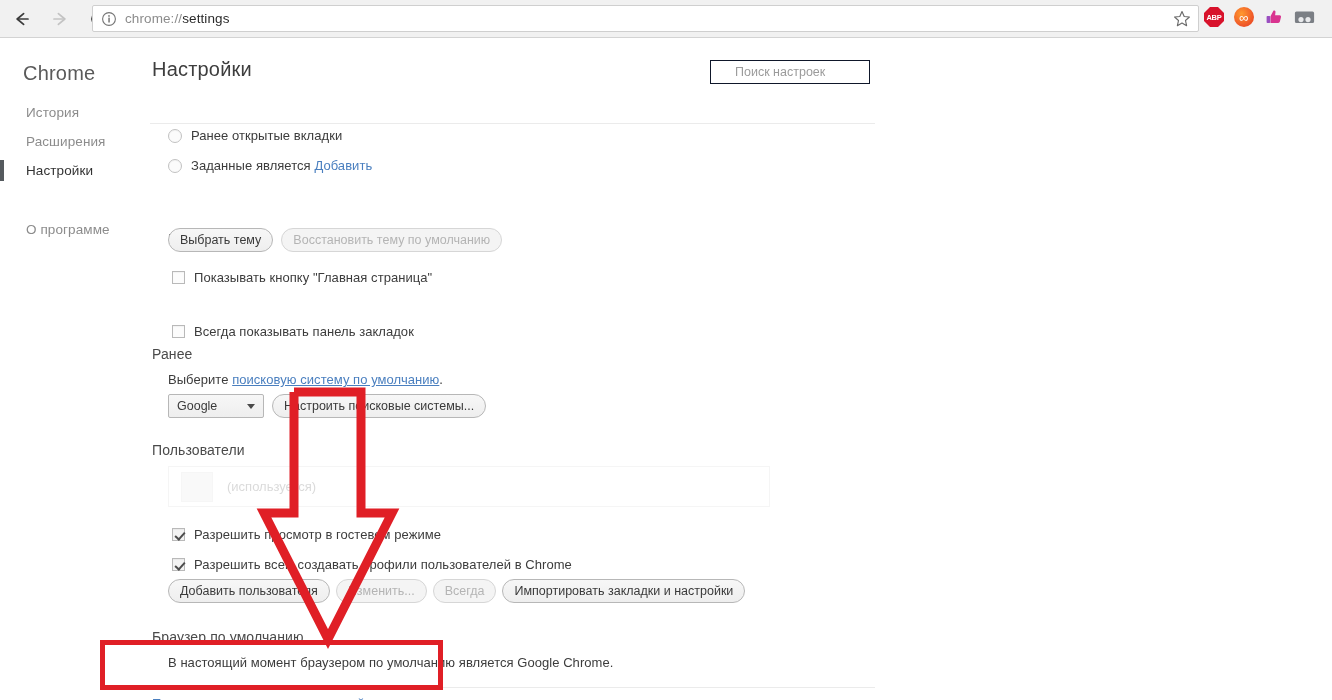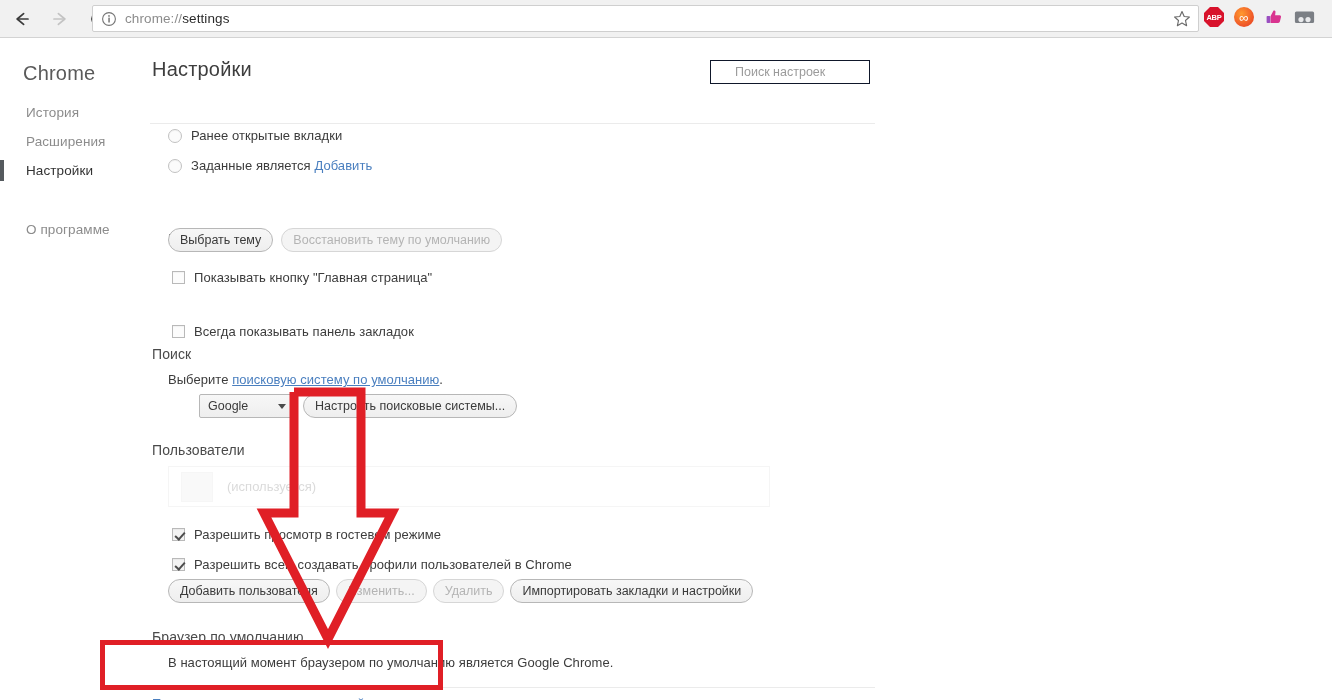--- a/index.html
+++ b/index.html
@@ -301,23 +301,23 @@
       </div>
       <div class="row" style="position:absolute; left:22px; top:146px;">
         <span class="checkbox"></span>
         <span class="item-label">Показывать кнопку "Главная страница"</span>
       </div>
       <div class="row" style="position:absolute; left:22px; top:176px;margin-top:24px;">
         <span class="checkbox"></span>
         <span class="item-label">Всегда показывать панель закладок</span>
       </div>
 
-      <div class="section-head" style="position:absolute; left:2px; top:222px;">Поиск</div>
+      <div class="section-head" style="position:absolute; left:2px; top:222px;">Ранее</div>
       <div class="item-label" style="position:absolute; left:18px; top:248px; margin-left:0;"><span>Выберите </span><a class="blue-link underlined">поисковую систему по умолчанию</a><span>.</span></div>
-      <div class="row" style="position:absolute; left:18px; top:270px; gap:8px;margin-left:31px;">
+      <div class="row" style="position:absolute; left:18px; top:270px; gap:8px;">
         <div class="select">
           <span>Google</span>
           <span class="caret"></span>
         </div>
         <div class="btn">Настроить поисковые системы...</div>
       </div>
 
       <div class="section-head" style="position:absolute; left:2px; top:318px;">Пользователи</div>
       <div class="user-box" style="position:absolute; left:18px; top:342px;">
         <div class="user-avatar"></div>
@@ -327,21 +327,21 @@
         <span class="checkbox checked"></span>
         <span class="item-label">Разрешить просмотр в гостевом режиме</span>
       </div>
       <div class="row" style="position:absolute; left:22px; top:433px;">
         <span class="checkbox checked"></span>
         <span class="item-label">Разрешить всем создавать профили пользователей в Chrome</span>
       </div>
       <div class="row" style="position:absolute; left:18px; top:455px; gap:6px;">
         <div class="btn">Добавить пользователя</div>
         <div class="btn disabled">Изменить...</div>
-        <div class="btn disabled">Удалить</div>
+        <div class="btn disabled">Всегда</div>
         <div class="btn">Импортировать закладки и настройки</div>
       </div>
 
       <div class="section-head" style="position:absolute; left:2px; top:505px;">Браузер по умолчанию</div>
       <div class="item-label" style="position:absolute; left:18px; top:531px; margin-left:0;">В настоящий момент браузером по умолчанию является Google Chrome.</div>
 
       <div class="hr-full" style="position:absolute; left:0px; top:563px;"></div>
       <a class="adv-link" style="position:absolute; left:2px; top:572px;">Показать дополнительные настройки</a>
     </div>
   </div>

